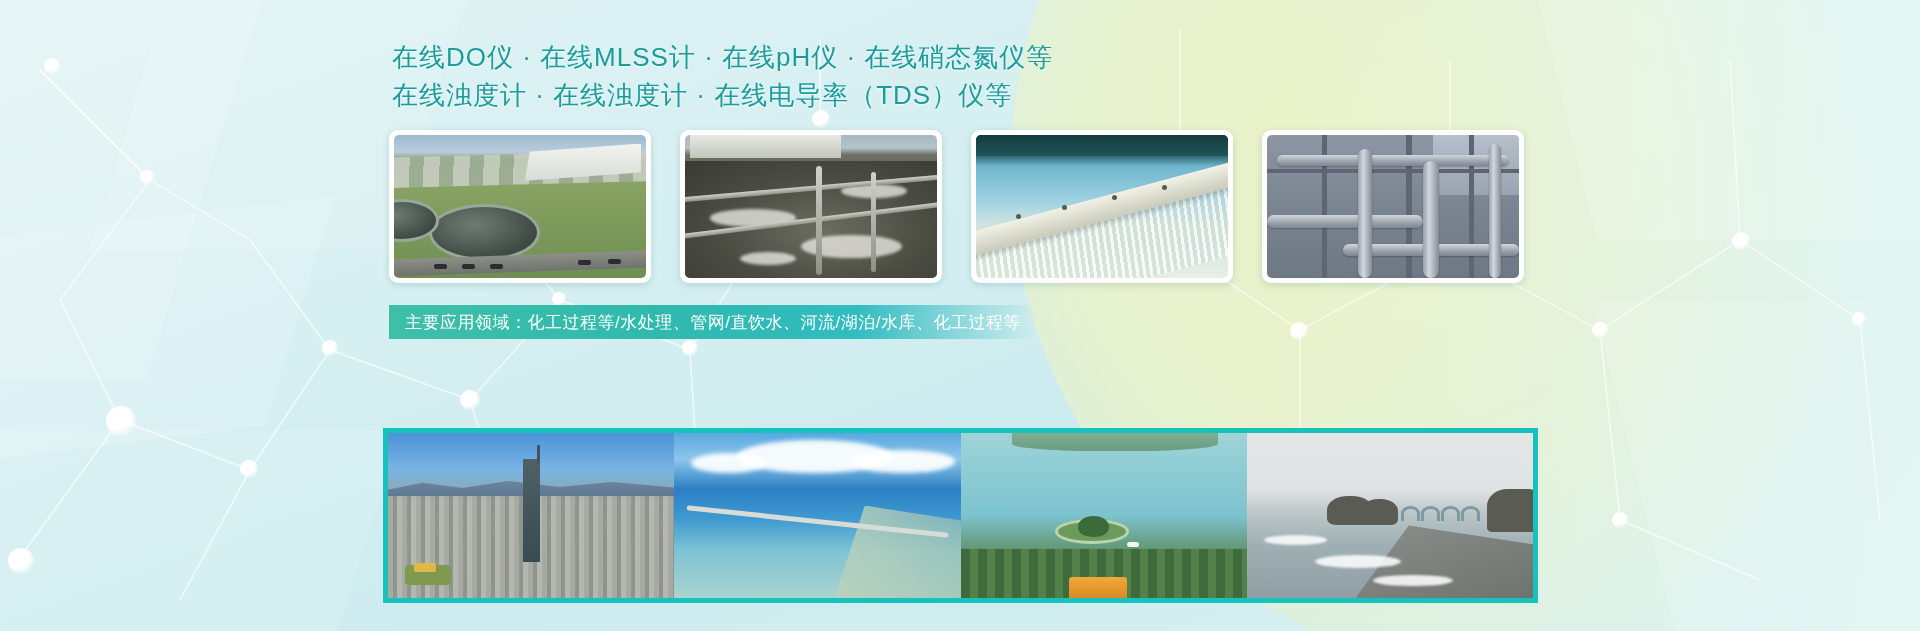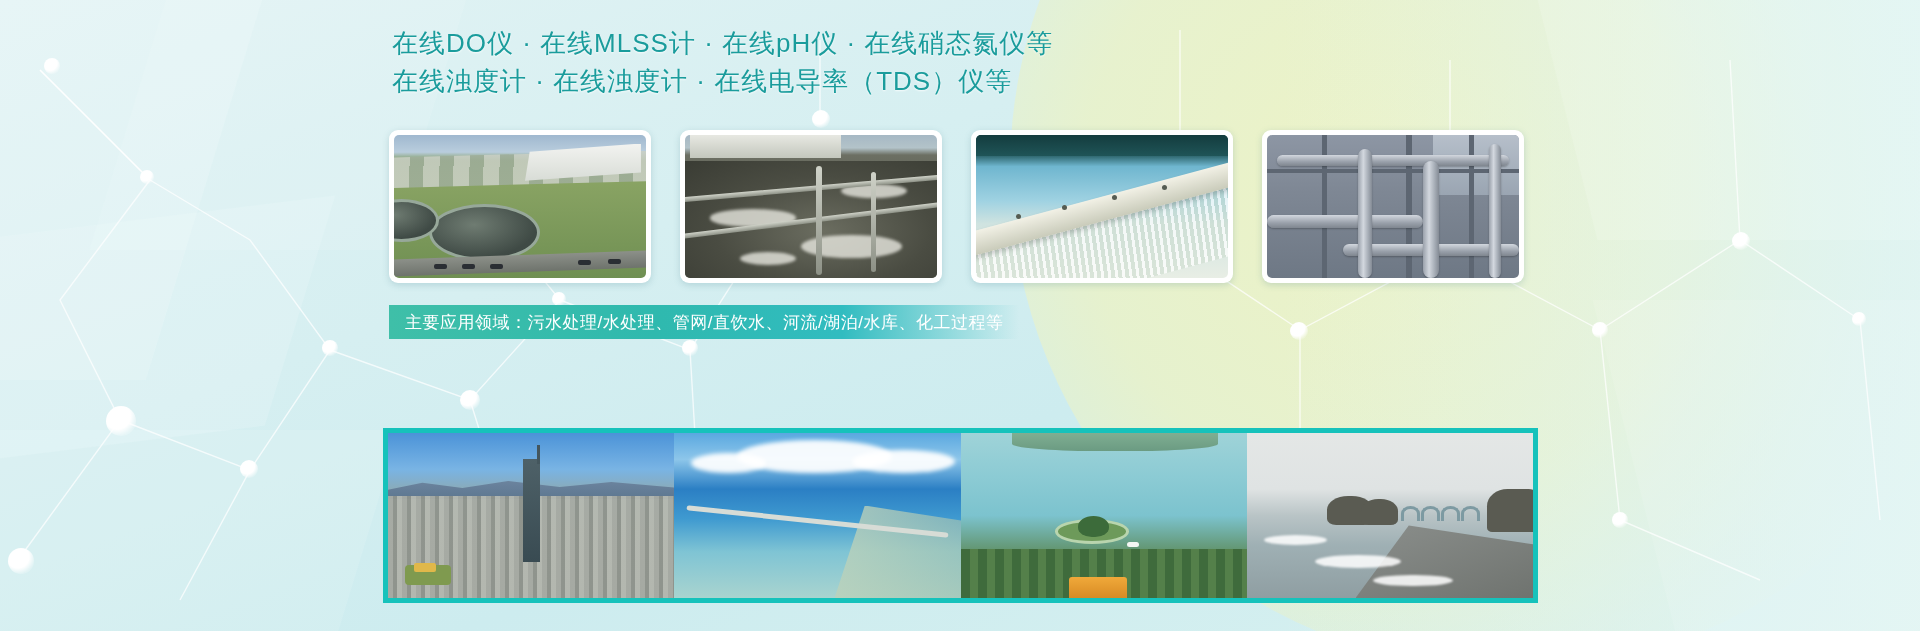--- a/index.html
+++ b/index.html
@@ -51,21 +51,21 @@
   .net-svg { position:absolute; inset:0; width:1920px; height:631px; }
 
   .node {
     position:absolute; border-radius:50%;
     background:radial-gradient(circle at 38% 34%, #ffffff 0%, #ffffff 48%, rgba(255,255,255,.25) 72%, rgba(255,255,255,0) 100%);
   }
 
   
   .headline {
     position:absolute;
-    left:392px; top:24px;
+    left:392px; top:38px;
     line-height:1.48;
     color:#1a9c9c;
     font-size:26px;
     letter-spacing:1px;
     white-space:nowrap;
     text-shadow:0 1px 2px rgba(255,255,255,.8);
   }
   .headline div { font-weight:400; }
 
   
@@ -334,21 +334,21 @@
         <div class="ppH" style="left:30%; top:76%; width:70%; height:12px;"></div>
         <div class="pp" style="left:36%; top:10%; width:14px; height:90%;"></div>
         <div class="pp" style="left:62%; top:18%; width:16px; height:82%;"></div>
         <div class="pp" style="left:88%; top:6%;  width:12px; height:94%;"></div>
       </div>
     </div>
 
   </div>
 
   <div class="label-bar">
-    <span>主要应用领域：污水处理/水处理、管网/直饮水、河流/湖泊/水库、化工过程等</span>
+    <span>主要应用领域：化工过程等/水处理、管网/直饮水、河流/湖泊/水库、化工过程等</span>
   </div>
 
   <div class="strip">
 
     <div class="shot s1">
       <div class="mtn"></div>
       <div class="city"></div>
       <div class="tower"></div>
       <div class="spire"></div>
       <div class="green"></div>

